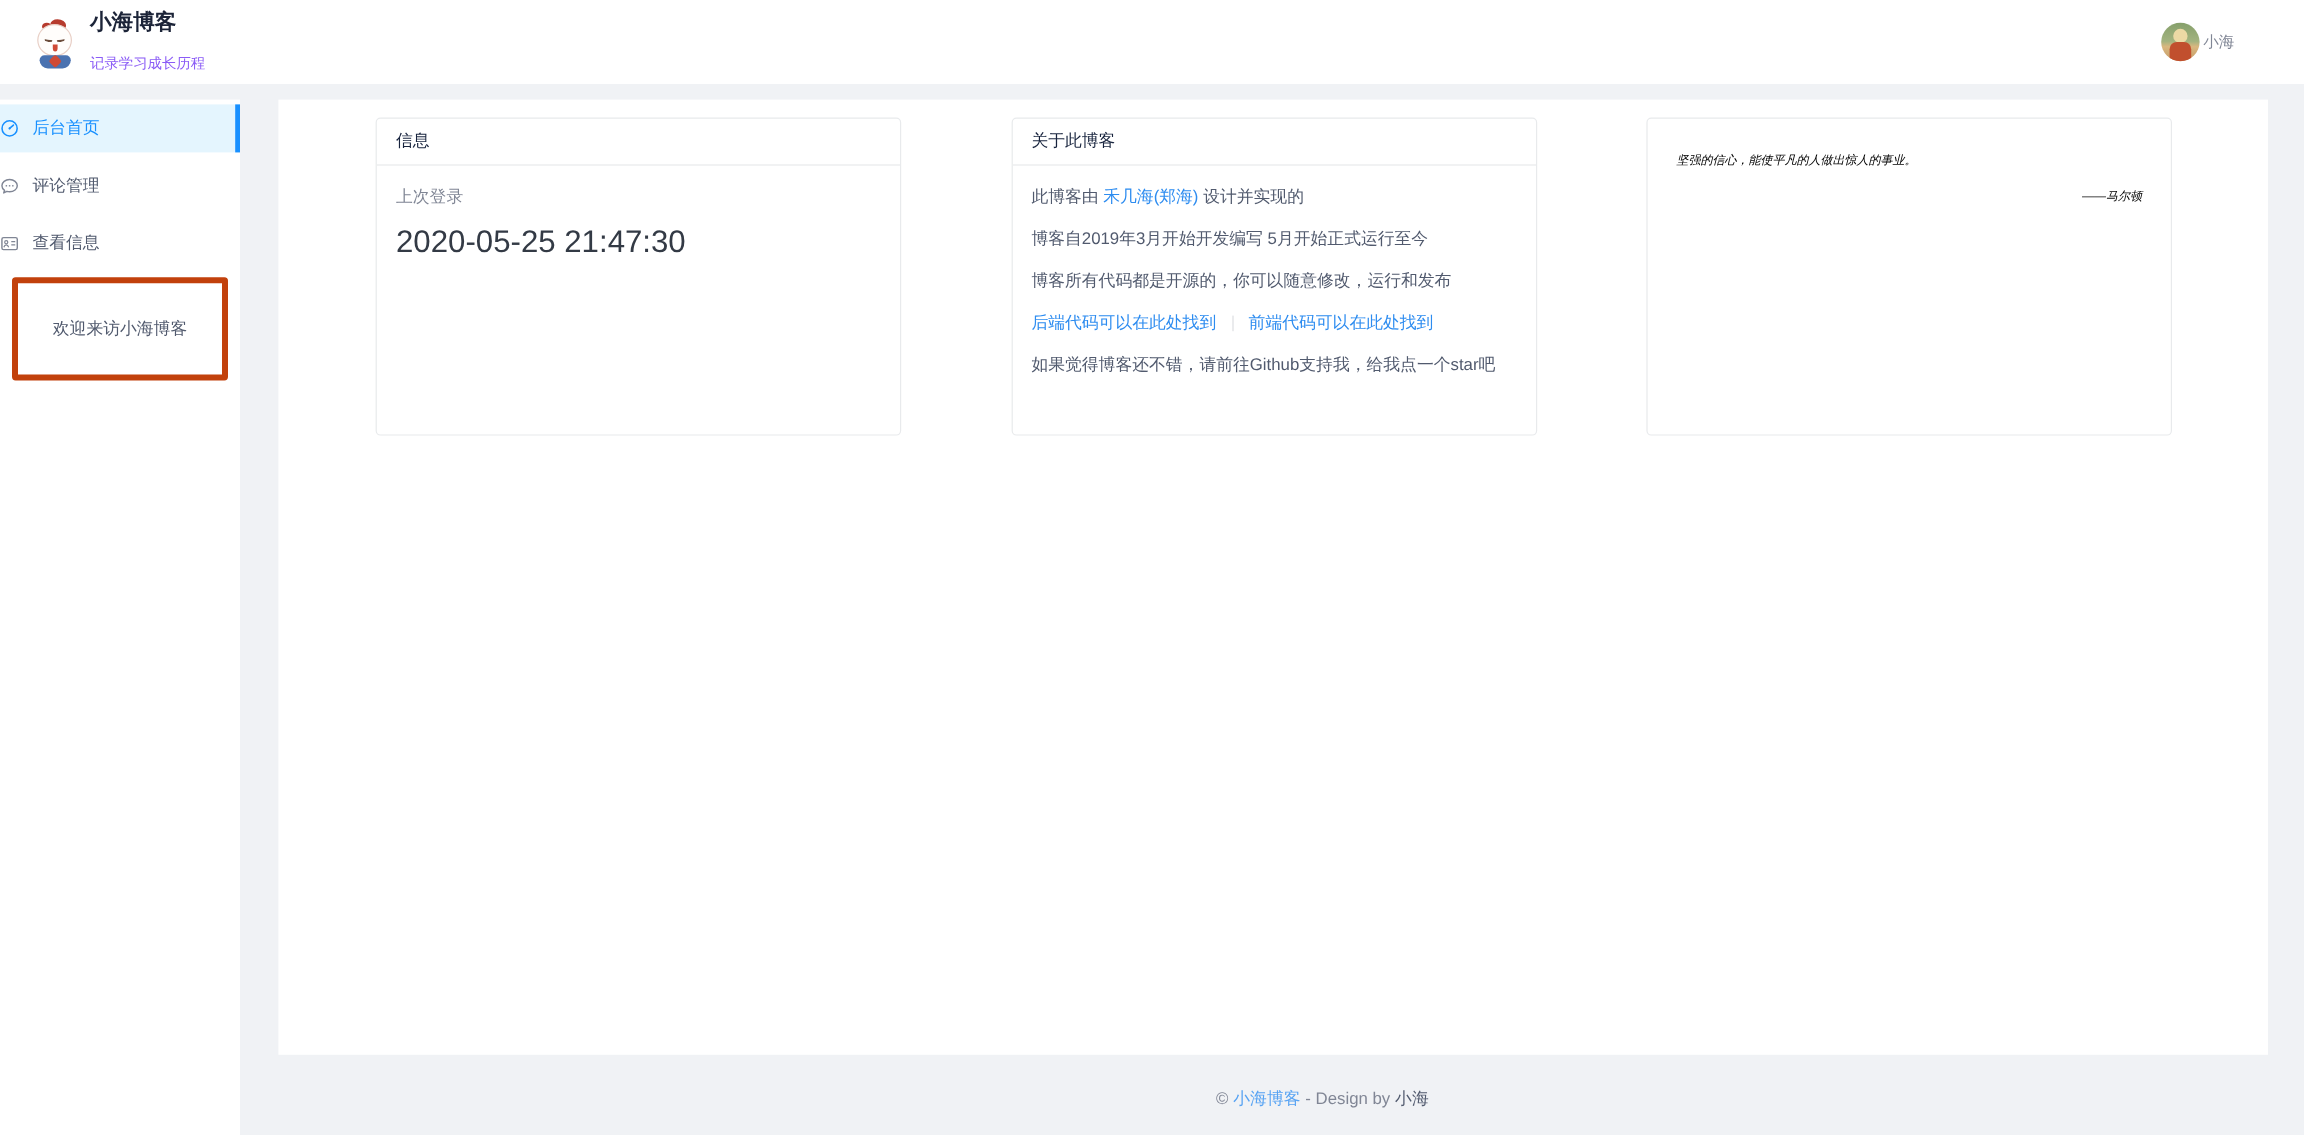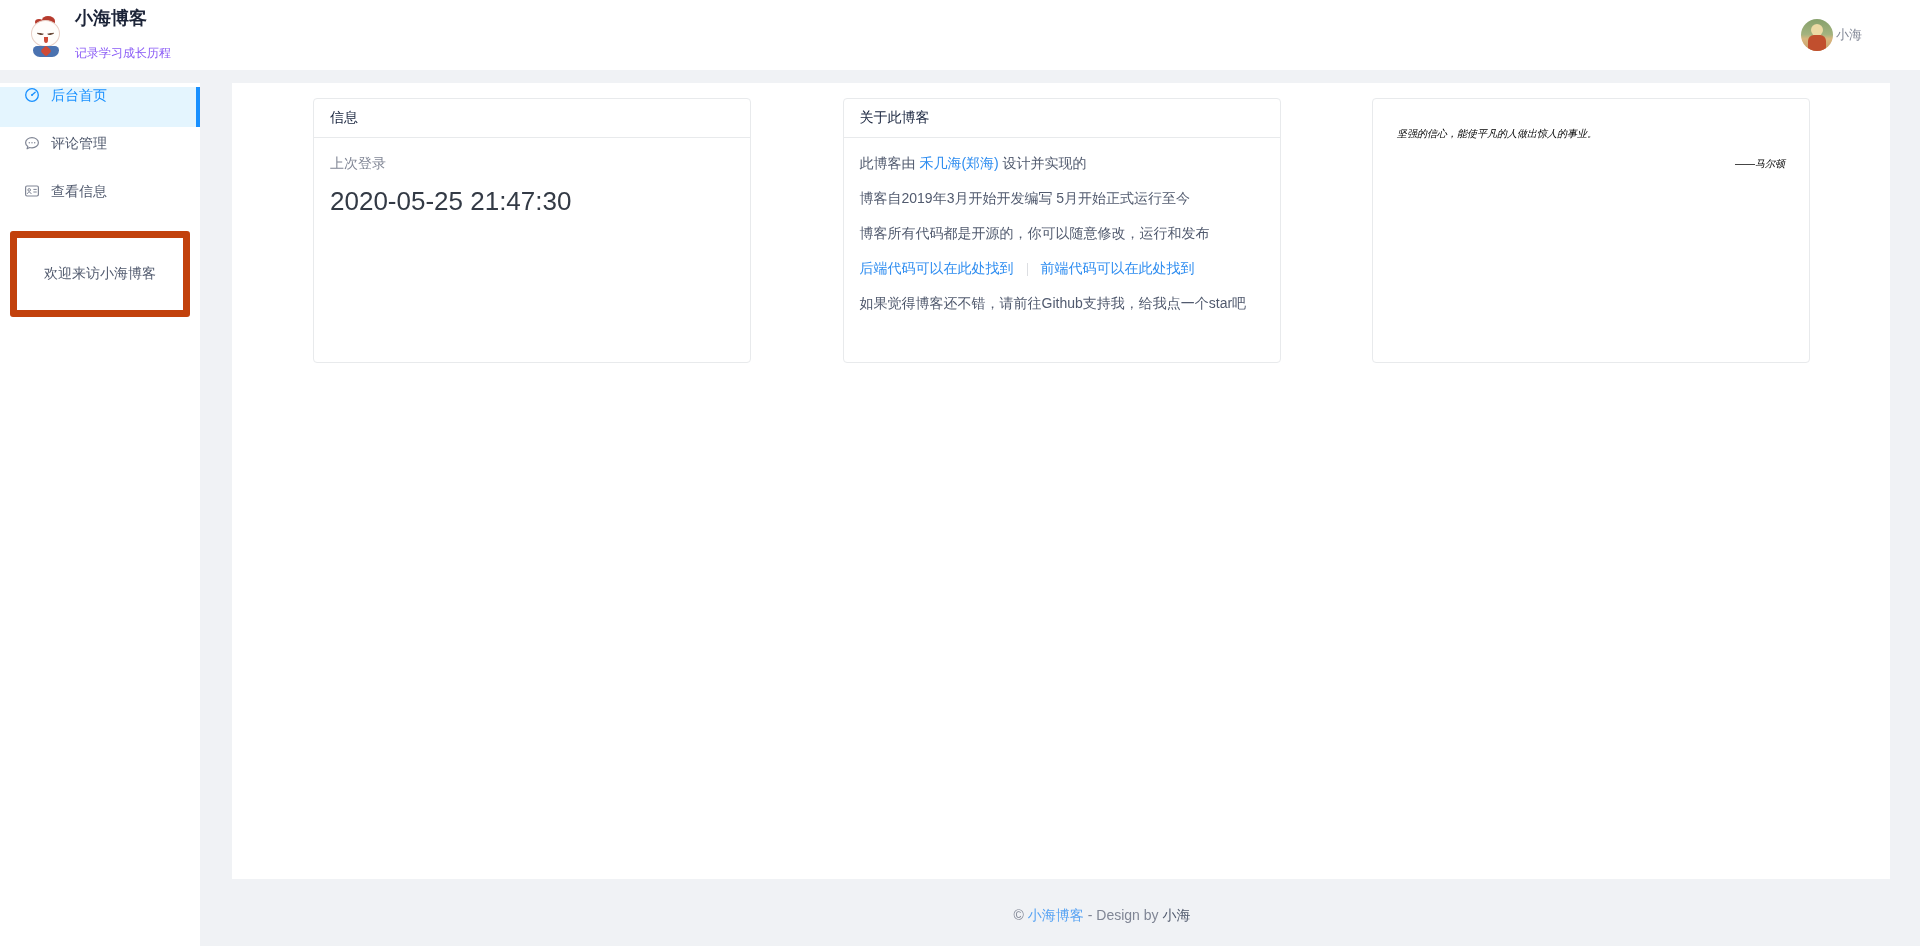--- a/index.html
+++ b/index.html
@@ -48,33 +48,33 @@
   .avatar .a-shirt { position:absolute; top:16px; left:7px; width:18px; height:16px;
     border-radius:6px 6px 0 0; background:#c14f2e; }
   .username { font-size:13px; color:#808695; }
 
   
   .sidebar {
     position:absolute; top:83px; left:0; width:200px; height:863px;
     background:#ffffff; padding-top:4px;
   }
   .menu-item {
-    height:40px; margin-bottom:8px; padding-left:24px;
-    display:flex; align-items:flex-start; gap:11px;
+    height:40px; margin-bottom:8px; 
+    display:flex; align-items:center; gap:11px;
     font-size:14px; color:#515a6e; cursor:pointer; position:relative;
   }
   .menu-item .mi-icon { width:16px; height:16px; display:flex; color:#808695; flex:0 0 auto; }
   .menu-item .mi-icon svg { width:16px; height:16px; }
   .menu-item.active { background:#e4f5fe; color:#1890ff; }
   .menu-item.active .mi-icon { color:#1890ff; }
   .menu-item.active::after { content:""; position:absolute; right:0; top:0; width:4px; height:100%;
     background:#1890ff; }
   .welcome-box {
     margin:7px 10px 0 10px; height:86px;
-    border:7px solid #c2410c; border-radius:3px;
+    border:5px solid #c2410c; border-radius:3px;
     display:flex; align-items:center; justify-content:center;
     font-size:14px; color:#515a6e; background:#fff;
   }
 
   
   .main-content {
     position:absolute; left:232px; top:83px; width:1658px; height:796px;
     background:#ffffff;
   }
   .cards { padding:15px 80px 0 81px; display:flex; justify-content:space-between; }

